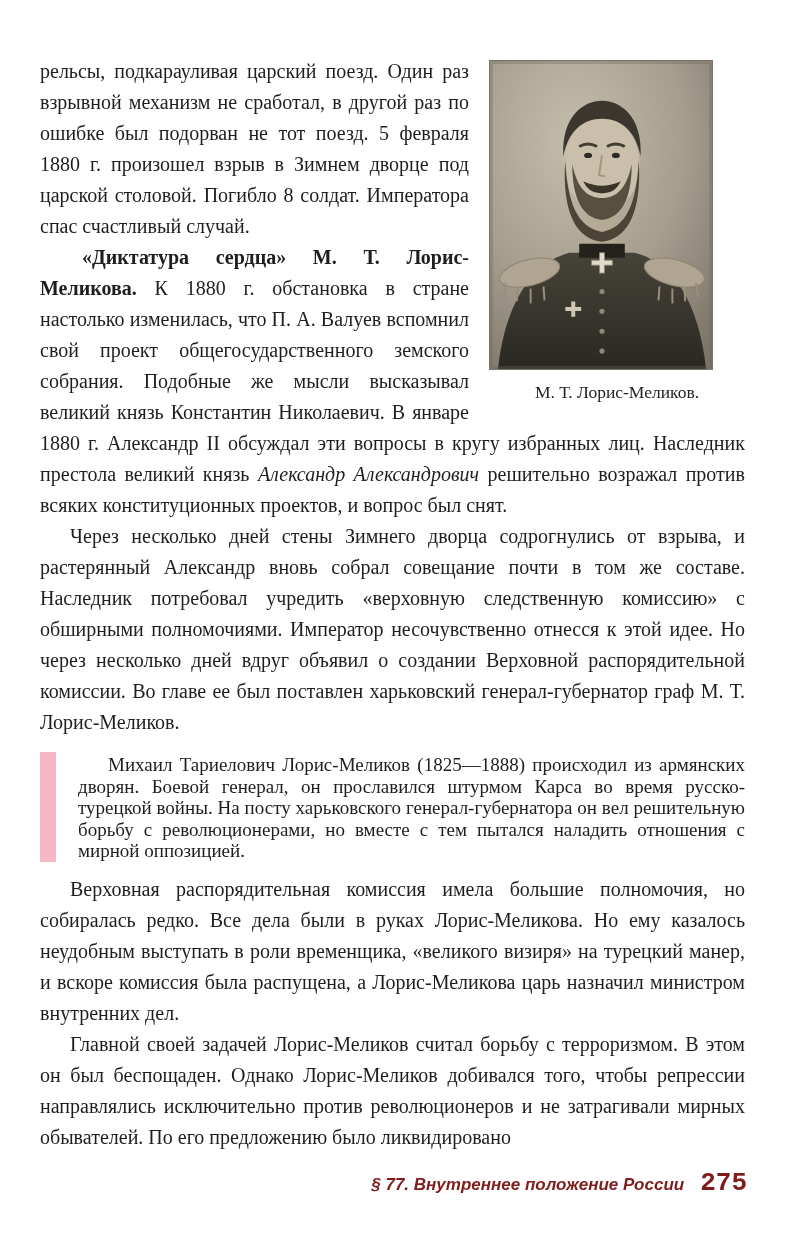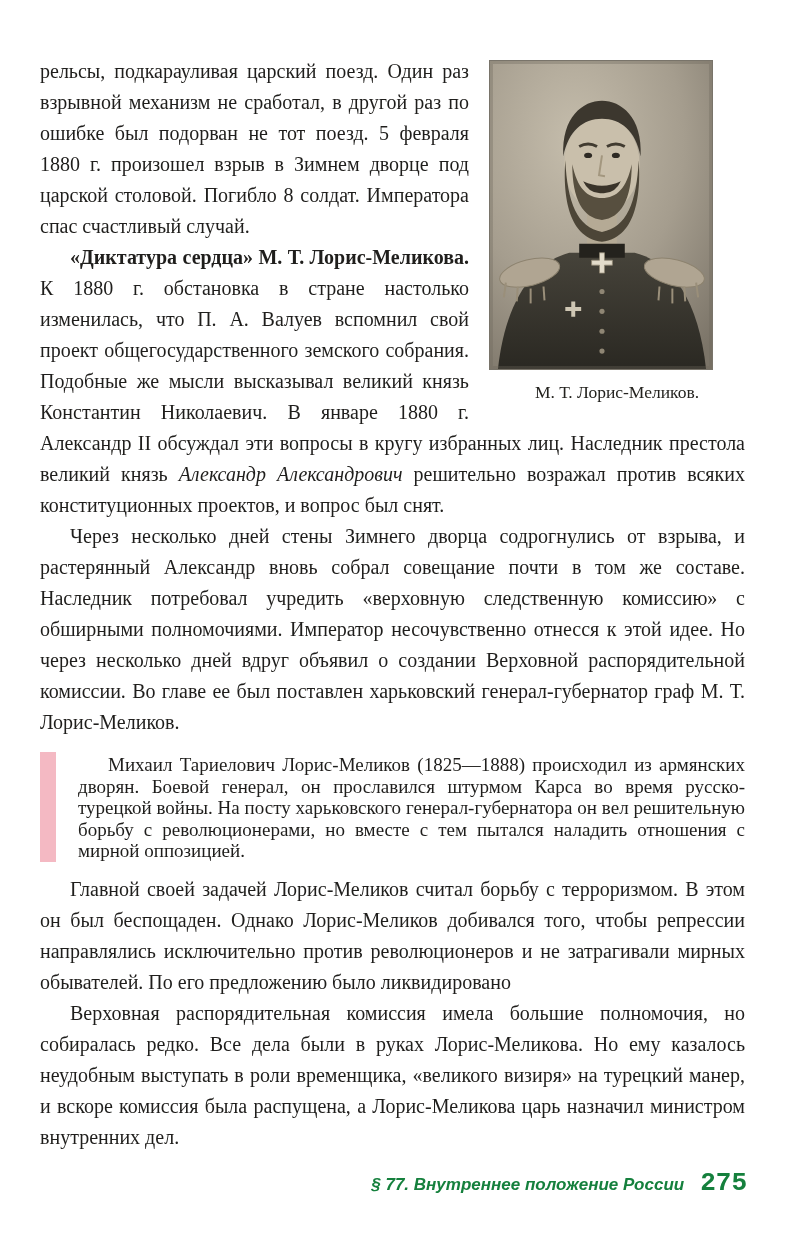--- a/index.html
+++ b/index.html
@@ -15,21 +15,21 @@
   }
   .content { padding: 56px 42px 0 40px; }
 
   p.body {
     font-size: 20px;
     line-height: 31px;
     text-align: justify;
     text-indent: 30px;
   }
   p.body.no-indent { text-indent: 0; }
-  p.body b { font-weight: bold; }
+  p.body b { font-weight: bold; margin-left: 12px; }
   p.body i { font-style: italic; }
 
   figure.portrait {
     float: right;
     width: 256px;
     margin: 4px 0 8px 20px;
   }
   .photo {
     width: 224px; height: 310px;
     border: 1px solid #79746a;
@@ -61,21 +61,21 @@
     text-indent: 30px;
     padding-top: 2px;
   }
 
   .footer {
     position: absolute;
     right: 40px;
     bottom: 38px;
     display: flex;
     align-items: flex-start;
-    color: #15803d;
+    color: #7f1d1d;
     margin-top: 23px;
   }
   .footer-lines {
     text-align: right;
     font-family: "Liberation Sans", sans-serif;
     font-style: italic;
     font-weight: bold;
     font-size: 17px;
     line-height: 29px;
   }
@@ -173,23 +173,23 @@
 
     <p class="body"><b>«Диктатура сердца» М. Т. Лорис-Меликова.</b><span> К 1880 г. обстановка в стране настолько изменилась, что П. А. Валуев вспомнил свой проект общегосударственного земского собрания. Подобные же мысли высказывал великий князь Константин Николаевич. В январе 1880 г. Александр II обсуждал эти вопросы в кругу избранных лиц. Наследник престола великий князь </span><i>Александр Александрович</i><span> решительно возражал против всяких конституционных проектов, и вопрос был снят.</span></p>
 
     <p class="body">Через несколько дней стены Зимнего дворца содрогнулись от взрыва, и растерянный Александр вновь собрал совещание почти в том же составе. Наследник потребовал учредить «верховную следственную комиссию» с обширными полномочиями. Император несочувственно отнесся к этой идее. Но через несколько дней вдруг объявил о создании Верховной распорядительной комиссии. Во главе ее был поставлен харьковский генерал-губернатор граф М. Т. Лорис-Меликов.</p>
 
     <div class="inset">
       <div class="inset-bar"></div>
       <p class="inset-text">Михаил Тариелович Лорис-Меликов (1825—1888) происходил из армянских дворян. Боевой генерал, он прославился штурмом Карса во время русско-турецкой войны. На посту харьковского генерал-губернатора он вел решительную борьбу с революционерами, но вместе с тем пытался наладить отношения с мирной оппозицией.</p>
     </div>
 
+    <p class="body">Верховная распорядительная комиссия имела большие полномочия, но собиралась редко. Все дела были в руках Лорис-Меликова. Но ему казалось неудобным выступать в роли временщика, «великого визиря» на турецкий манер, и вскоре комиссия была распущена, а Лорис-Меликова царь назначил министром внутренних дел.</p>
+
     <p class="body">Главной своей задачей Лорис-Меликов считал борьбу с терроризмом. В этом он был беспощаден. Однако Лорис-Меликов добивался того, чтобы репрессии направлялись исключительно против революционеров и не затрагивали мирных обывателей. По его предложению было ликвидировано</p>
-
-    <p class="body">Верховная распорядительная комиссия имела большие полномочия, но собиралась редко. Все дела были в руках Лорис-Меликова. Но ему казалось неудобным выступать в роли временщика, «великого визиря» на турецкий манер, и вскоре комиссия была распущена, а Лорис-Меликова царь назначил министром внутренних дел.</p>
 
   </div>
 
   <div class="footer">
     <div class="footer-lines">
       <div>§ 77. Внутреннее положение России</div>
     </div>
     <div class="page-num">275</div>
   </div>
 </div>

